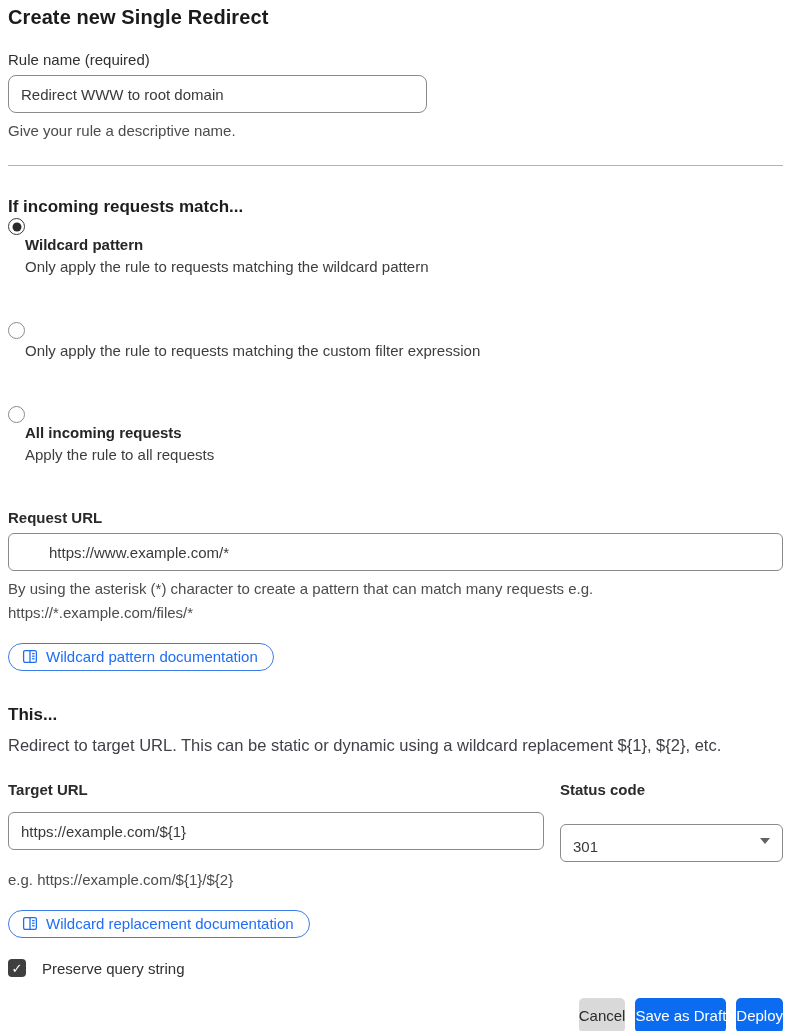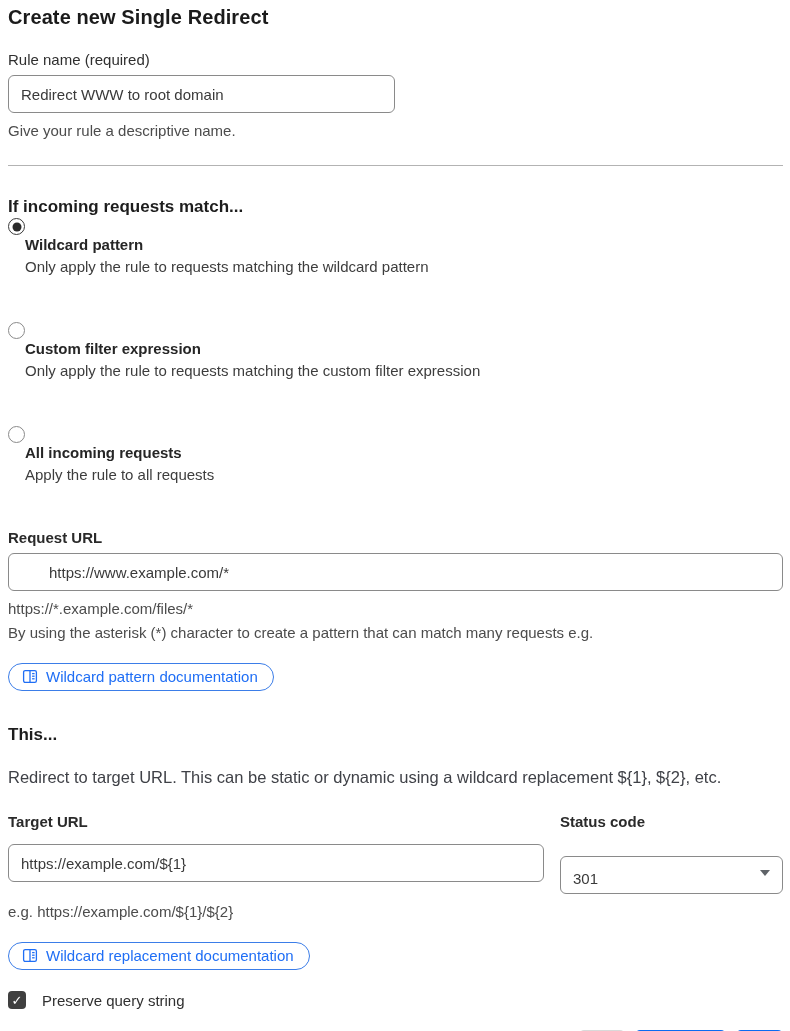--- a/index.html
+++ b/index.html
@@ -29,21 +29,21 @@
     border: 1px solid #8a8a8a;
     border-radius: 6px;
     padding: 0 12px;
     font-size: 15px;
     color: #3a3a3a;
     font-family: inherit;
     background: #fff;
     outline: none;
     width: 100%;
   }
-  .rule-name-input { width: 387px; }
+  .rule-name-input { width: 419px; border-radius: 8px; }
   .helper { color: #4c4c4c; margin-top: 6px; line-height: 24px; }
   hr.divider {
     border: none;
     border-top: 1px solid #b3b3b3;
     margin-top: 22px;
   }
   .section-heading {
     font-size: 17px;
     font-weight: 700;
     color: #1d1d1d;
@@ -86,21 +86,21 @@
     color: #1f6ef5;
     font-size: 15px;
     font-family: inherit;
     padding: 4px 15px 5px 13px;
     height: 28px;
     cursor: pointer;
   }
   .doc-pill svg { display: block; }
   .then-heading { margin-top: 34px; }
   .then-desc {
-    margin-top: 22px;
+    margin-top: 10px;
     font-size: 16.5px;
     color: #3f4147;
     line-height: 21px;
   }
   .two-col-labels { display: flex; margin-top: 25px; }
   .two-col-labels .left { flex: 1 1 auto; }
   .two-col-labels .right { flex: 0 0 223px; margin-left: 10px; }
   .two-col-fields { display: flex; margin-top: 7px; gap: 16px; }
   .two-col-fields .left { flex: 1 1 auto; }
   .two-col-fields .right { flex: 0 0 223px; }
@@ -178,38 +178,37 @@
   <span class="radio-outer selected"></span>
   <span class="radio-texts">
     <div class="radio-label">Wildcard pattern</div>
     <div class="radio-desc">Only apply the rule to requests matching the wildcard pattern</div>
   </span>
 </div>
 
 <div class="radio-row">
   <span class="radio-outer"></span>
   <span class="radio-texts">
-    <div class="radio-label">Custom filter expression</div>
     <div class="radio-desc">Only apply the rule to requests matching the custom filter expression</div>
   </span>
 </div>
 
 <div class="radio-row">
   <span class="radio-outer"></span>
   <span class="radio-texts">
     <div class="radio-label">All incoming requests</div>
     <div class="radio-desc">Apply the rule to all requests</div>
   </span>
 </div>
 
 <div class="field-label strong request-url-label">Request URL</div>
 <input class="text-input mt7" type="text" value="https://www.example.com/*" style="">
 <div class="helper">
+  <div>By using the asterisk (*) character to create a pattern that can match many requests e.g.</div>
   <div>https://*.example.com/files/*</div>
-  <div>By using the asterisk (*) character to create a pattern that can match many requests e.g.</div>
 </div>
 
 <button class="doc-pill">
   <span>
     <svg width="16" height="15" viewBox="0 0 16 15" fill="none" stroke="#1f6ef5" stroke-width="1.3">
       <rect x="1.6" y="1.6" width="12.8" height="11.8" rx="1.6"></rect>
       <line x1="8" y1="1.6" x2="8" y2="13.4"></line>
       <line x1="10.1" y1="4.6" x2="12.6" y2="4.6"></line>
       <line x1="10.1" y1="7.2" x2="12.6" y2="7.2"></line>
       <line x1="10.1" y1="9.8" x2="12.6" y2="9.8"></line>

